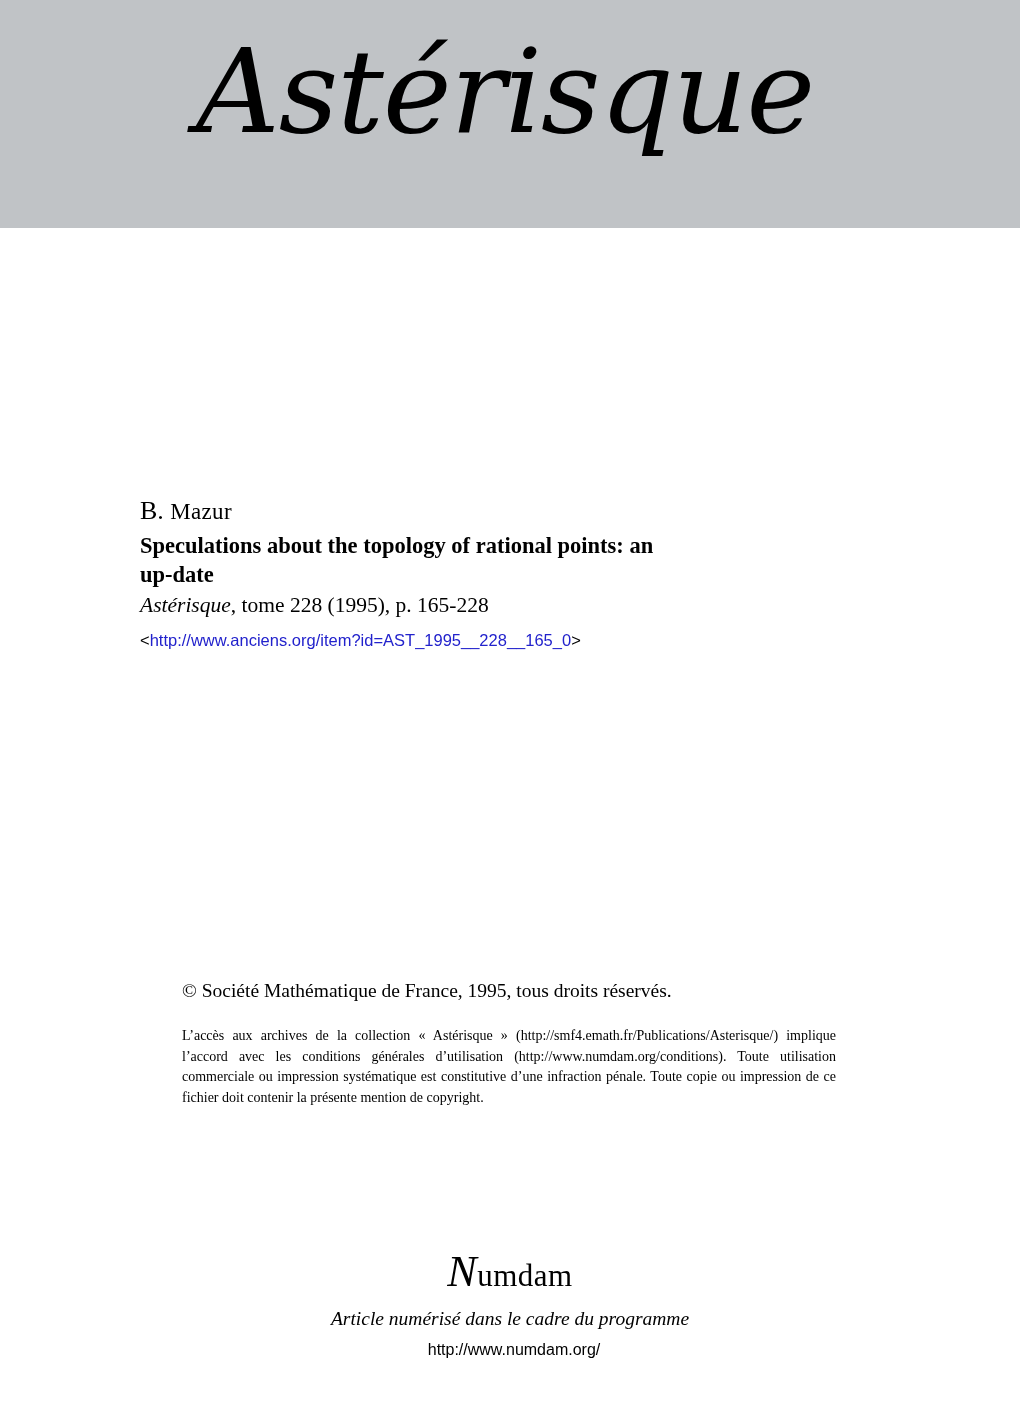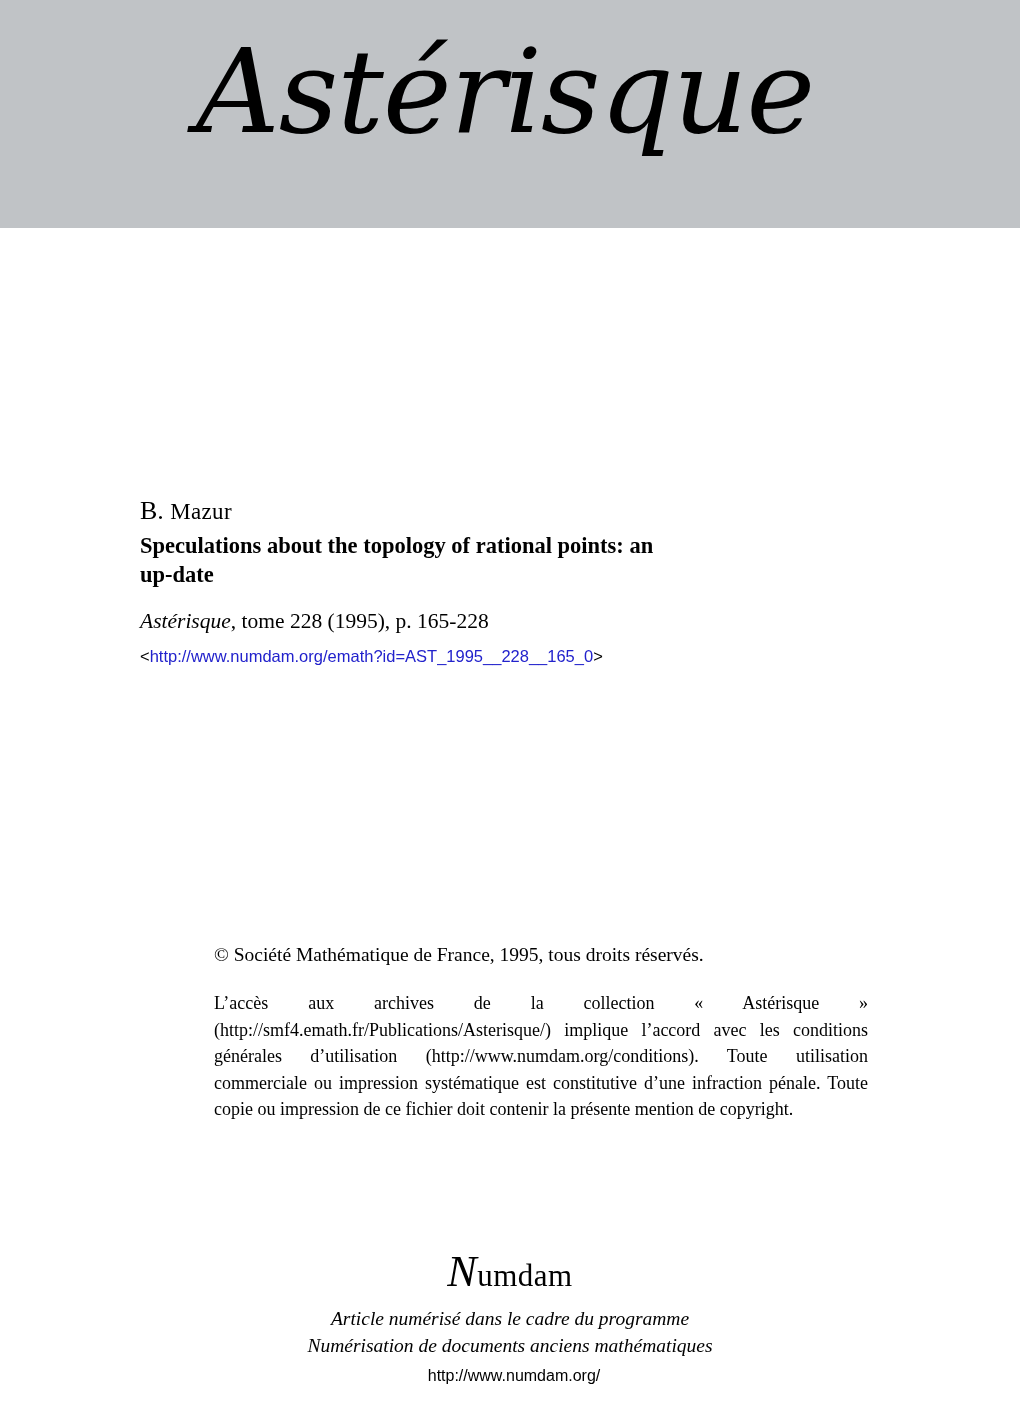--- a/index.html
+++ b/index.html
@@ -55,21 +55,21 @@
   }
   .author .small-caps {
     font-size: 23px;
     letter-spacing: 0.3px;
   }
   .article-title {
     font-family: "Liberation Serif", serif;
     font-weight: bold;
     font-size: 22.5px;
     line-height: 1.28;
-    margin: 0 0 18px 0;
+    margin: 0 0 2px 0;
     max-width: 540px;
   }
   .journal-line {
     font-family: "Liberation Serif", serif;
     font-size: 21.5px;
     line-height: 1.3;
     margin: 0 0 10px 0;
   }
   .journal-line .jtitle {
     font-style: italic;
@@ -84,33 +84,32 @@
   }
   .url-line a {
     color: #2222cc;
     text-decoration: none;
   }
 
   
   .legal {
     position: absolute;
     left: 182px;
-    top: 942px;
+    top: 978px;
     width: 654px;
-    margin-left: 32px;
   }
   .copyright-line {
     font-family: "Liberation Serif", serif;
     font-size: 19.5px;
     line-height: 1.35;
     margin: 0 0 22px 0;
   }
   .legal-paragraph {
     font-family: "Liberation Serif", serif;
-    font-size: 18px;
+    font-size: 14px;
     line-height: 1.47;
     text-align: justify;
     margin: 0;
   }
 
   
   .footer {
     position: absolute;
     left: 0;
     top: 1248px;
@@ -156,29 +155,28 @@
 <div class="citation">
   <p class="author">
     <span>B.</span>
     <span class="small-caps">Mazur</span>
   </p>
   <p class="article-title">Speculations about the topology of rational points: an up-date</p>
   <p class="journal-line">
     <span class="jtitle">Astérisque</span><span>, tome  228 (1995), p. 165-228</span>
   </p>
   <p class="url-line">
-    <span>&lt;</span><a href="#">http://www.numdam.org/emath?id=AST_1995__228__165_0</a><span>&gt;</span>
+    <span>&lt;</span><a href="#">http://www.anciens.org/item?id=AST_1995__228__165_0</a><span>&gt;</span>
   </p>
 </div>
 
 <div class="legal">
   <p class="copyright-line">© Société Mathématique de France, 1995, tous droits réservés.</p>
   <p class="legal-paragraph">L’accès aux archives de la collection « Astérisque » (http://smf4.emath.fr/Publications/Asterisque/) implique l’accord avec les conditions générales d’utilisation (http://www.numdam.org/conditions). Toute utilisation commerciale ou impression systématique est constitutive d’une infraction pénale. Toute copie ou impression de ce fichier doit contenir la présente mention de copyright.</p>
 </div>
 
 <div class="footer">
   <p class="numdam-logo">
     <span class="n-big">N</span><span class="n-rest">umdam</span>
   </p>
   <p class="footer-line">Article numérisé dans le cadre du programme</p>
-  <p class="footer-line">Numérisation de documents anciens mathématiques</p>
   <p class="footer-url">http://www.numdam.org/</p>
 </div>
 
 </body></html>

